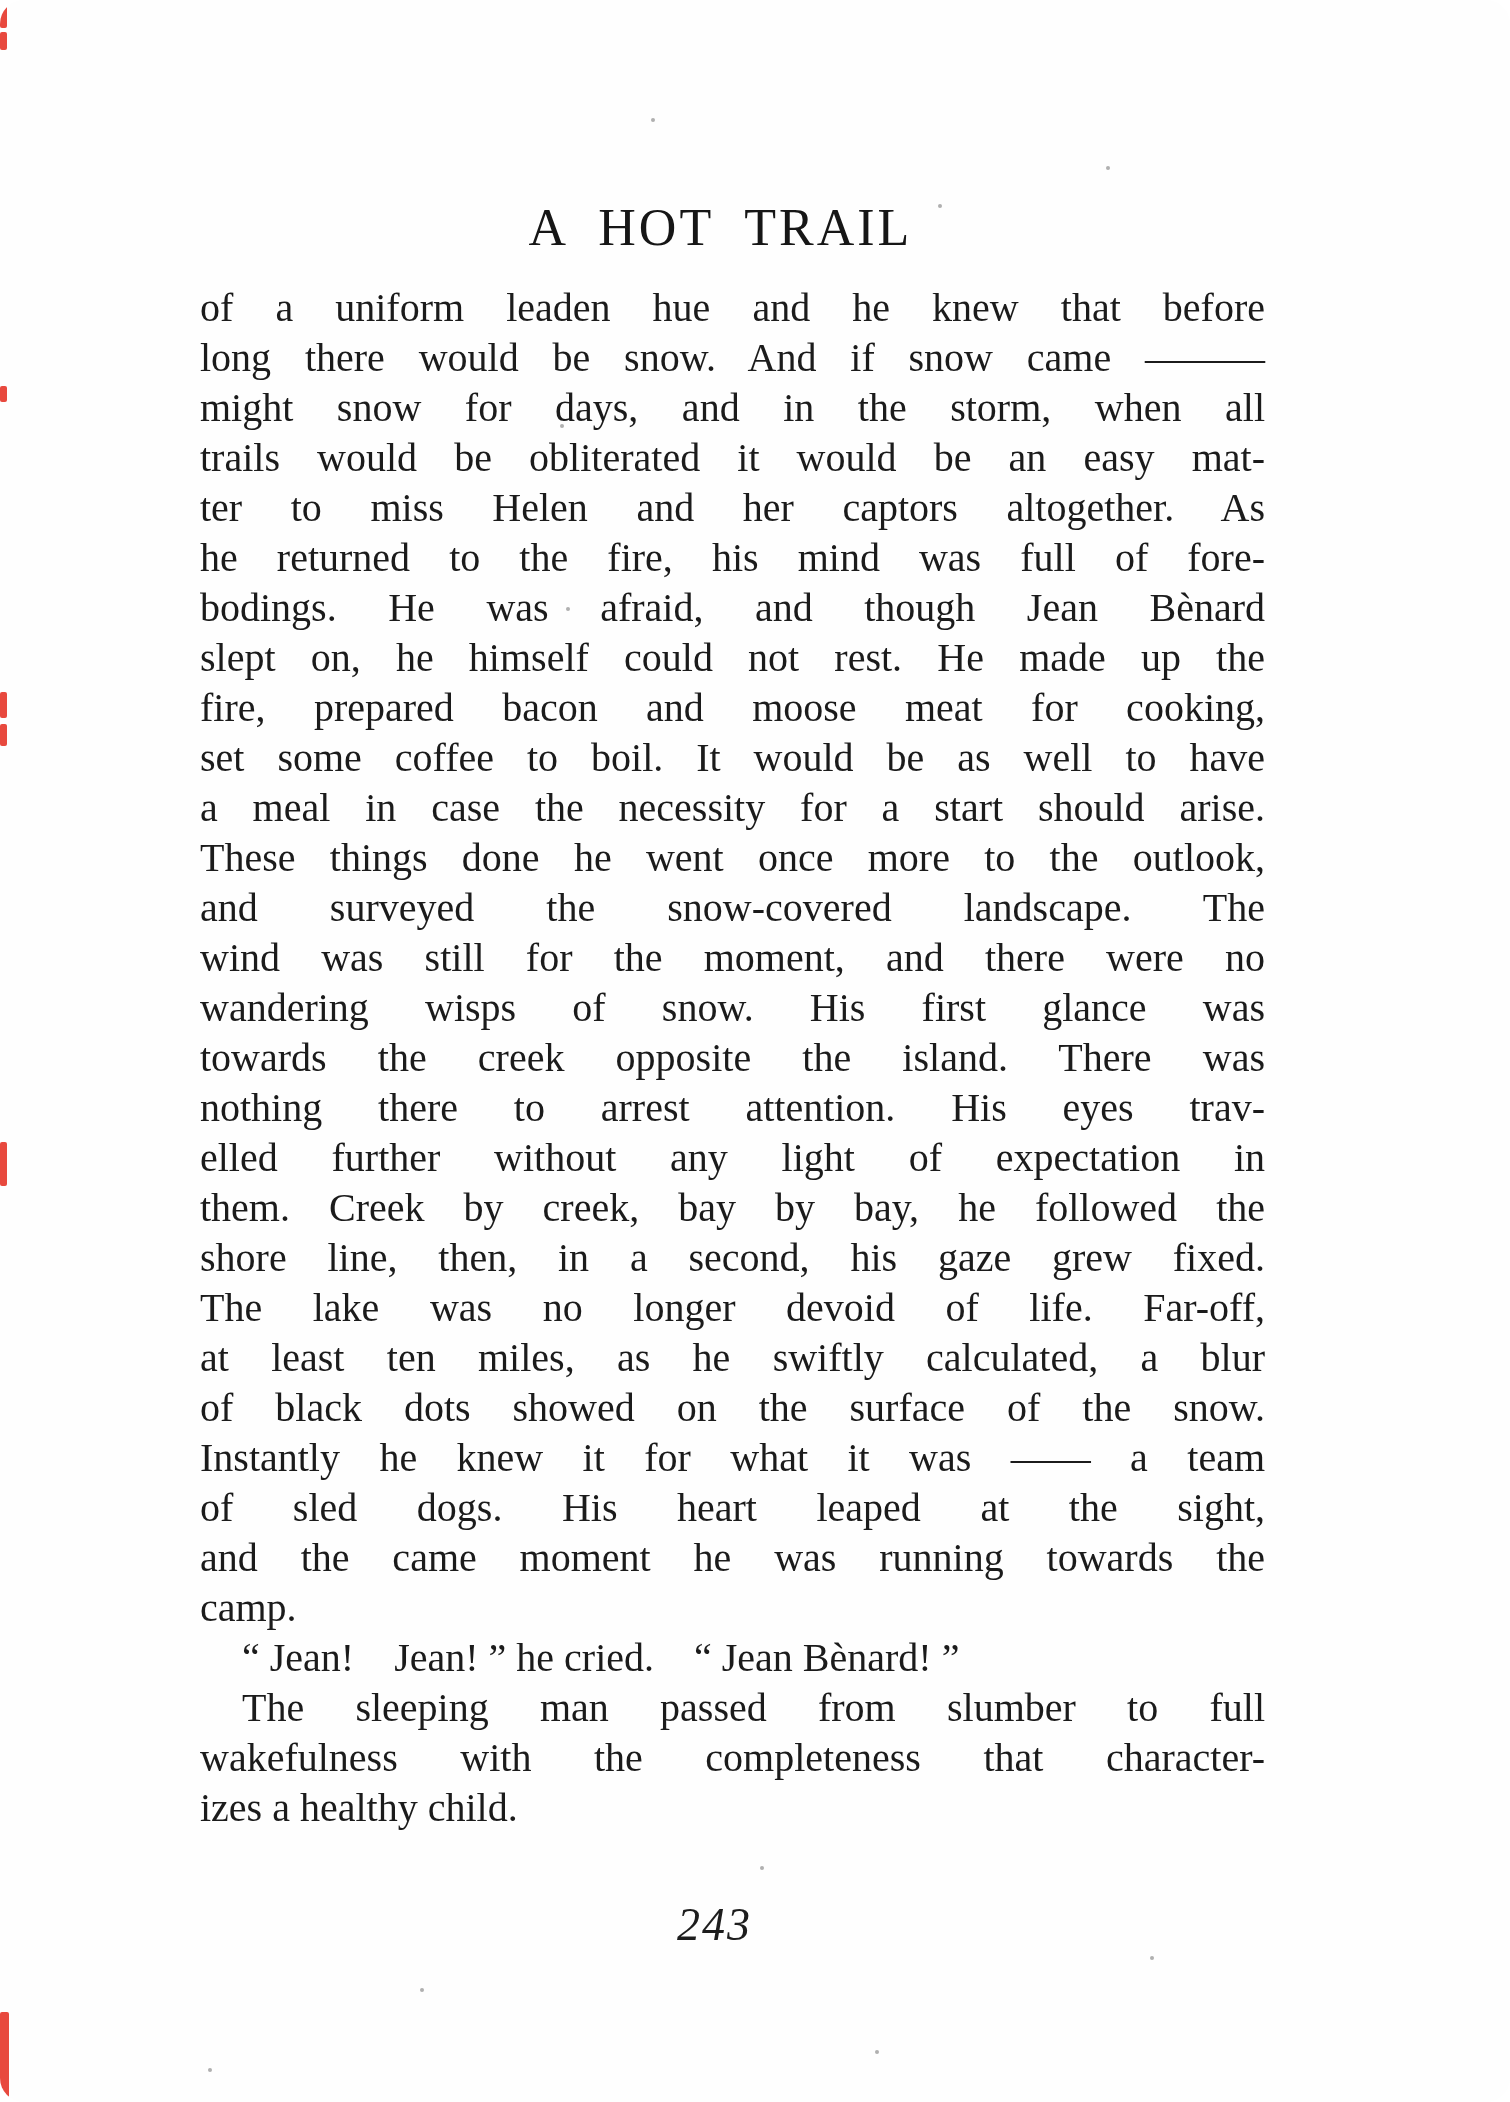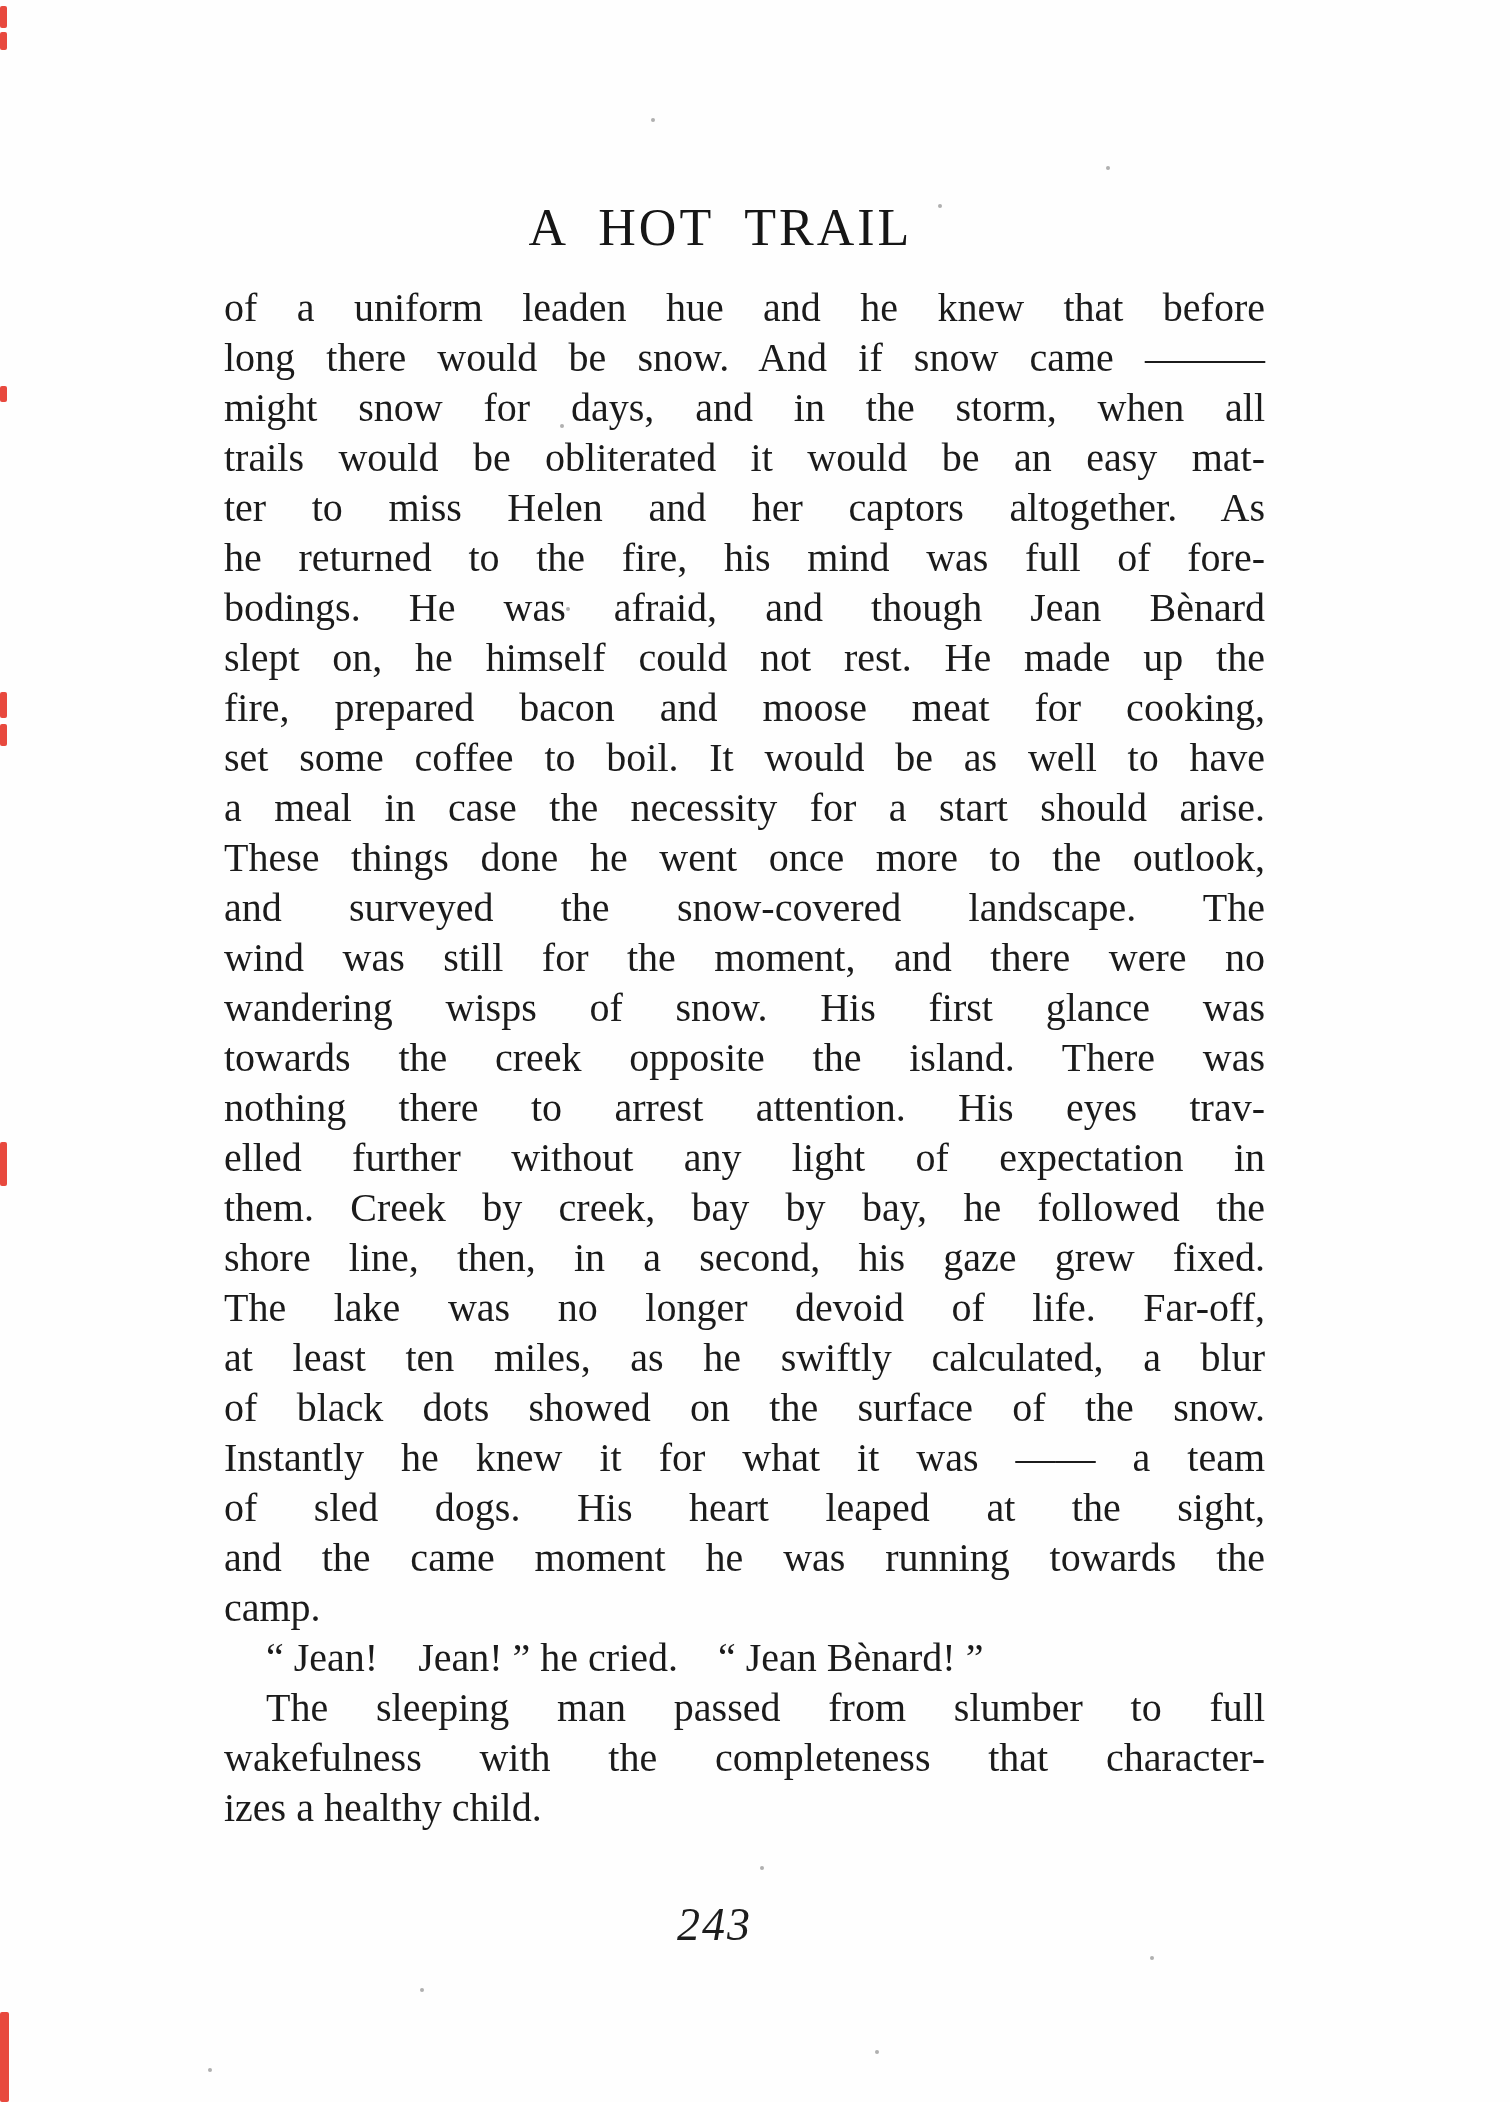--- a/index.html
+++ b/index.html
@@ -8,20 +8,21 @@
     background: #ffffff;
   }
   #page {
     position: relative;
     width: 1510px;
     height: 2102px;
     background: #fefefe;
     overflow: hidden;
     font-family: "Liberation Serif", "DejaVu Serif", serif;
     color: #1b1b1b;
+    border-radius: 24px;
   }
   
   #title {
     position: absolute;
     left: 200px;
     top: 198px;
     width: 1065px;
     text-align: center;
     transform: translateX(-12px);
     font-size: 52px;
@@ -37,21 +38,20 @@
     left: 200px;
     top: 283px;
     width: 1065px;
     font-size: 40px;
     line-height: 50px;
     color: #1b1b1b;
   }
   .line {
     min-height: 50px;
     white-space: normal;
-    margin-left: 24px;
   }
   .line.fill {
     text-align: justify;
     text-align-last: justify;
   }
   .line.end {
     text-align: center;
     text-align-last: left;
   }
   .line.indent {

